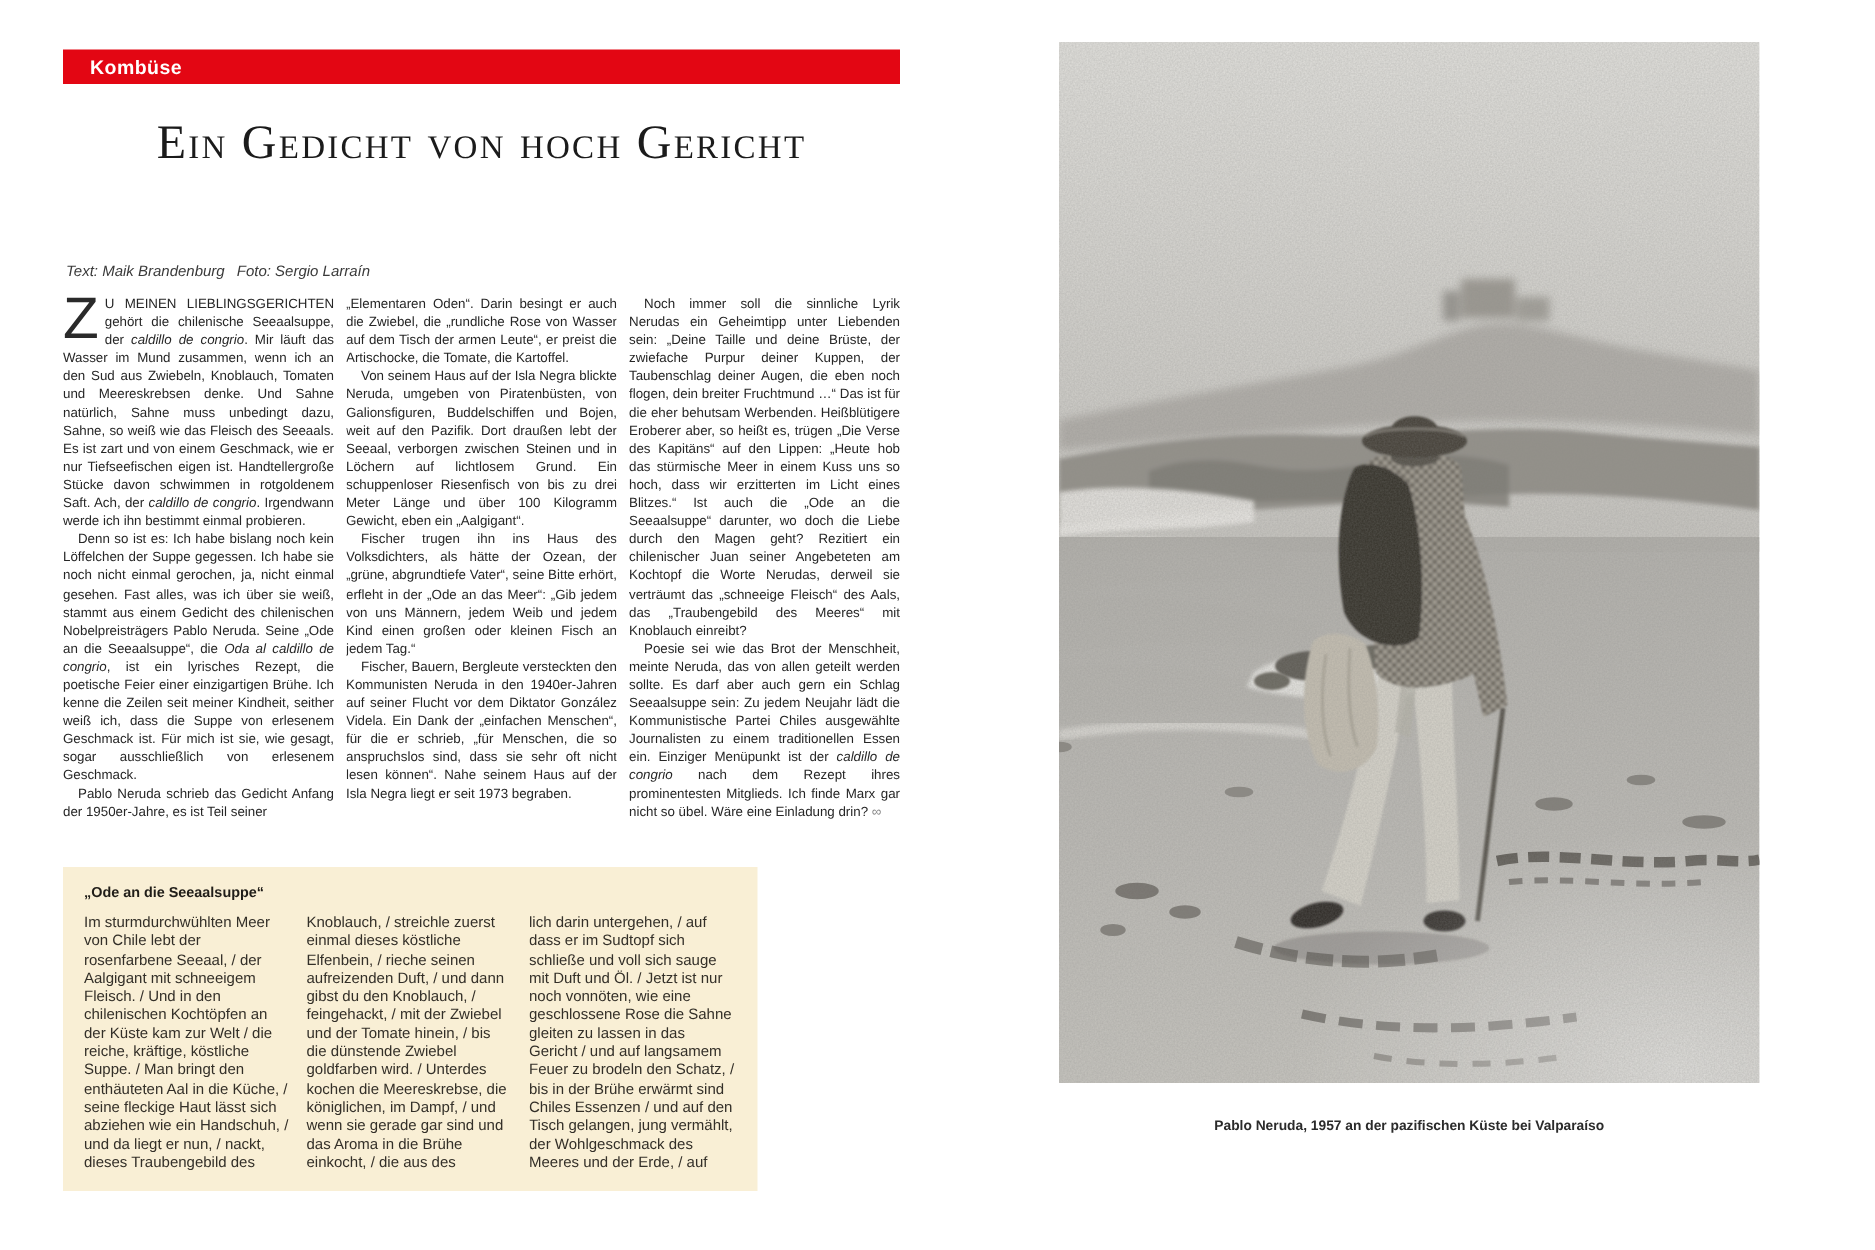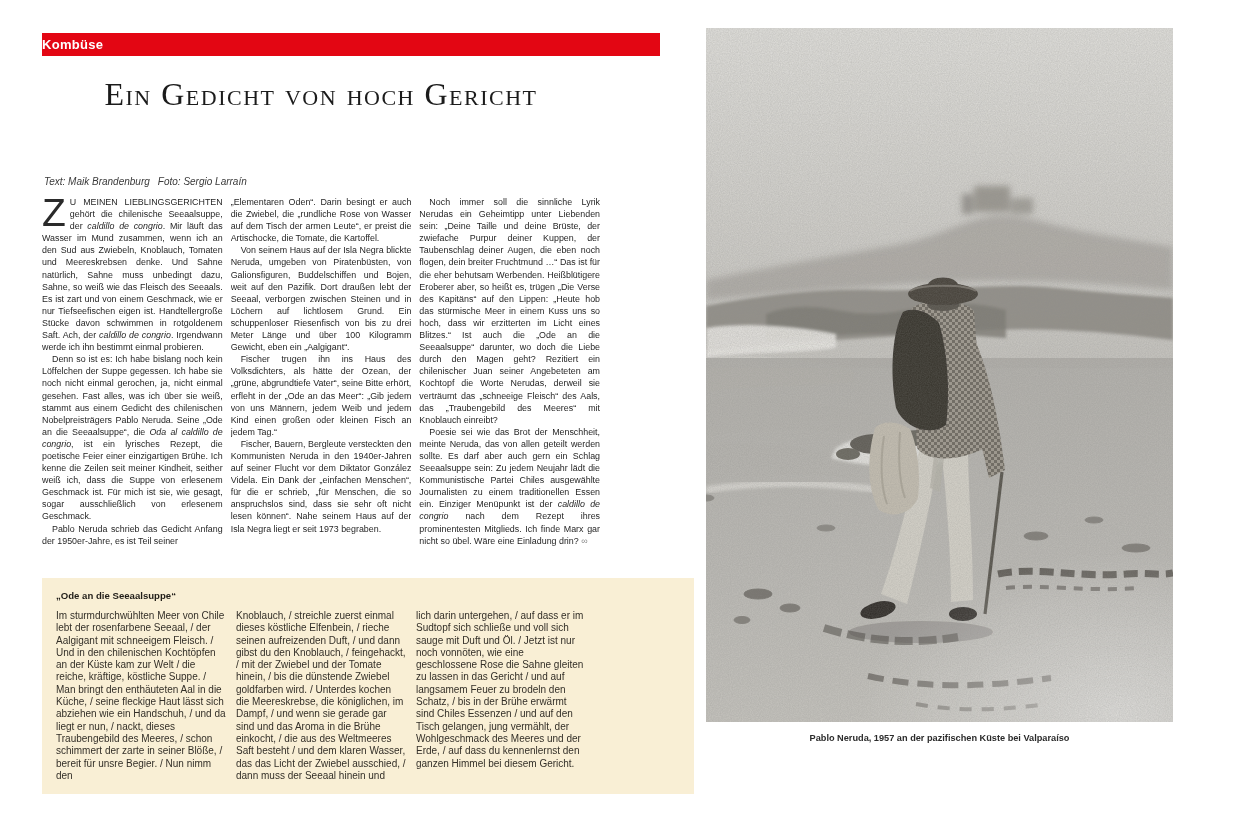--- a/index.html
+++ b/index.html
@@ -1,52 +1,52 @@
 <!DOCTYPE html>
 <html><head>
 <meta charset="utf-8">
 <style>
   html,body{margin:0;padding:0;background:#ffffff;}
   body{width:1250px;height:833px;position:relative;font-family:"Liberation Sans",sans-serif;color:#262626;}
   .spread{position:absolute;inset:0;background:#ffffff;overflow:hidden;}
 
   
   .page-left{position:absolute;left:42px;top:0;width:558px;height:833px;}
-  .kicker-bar{position:absolute;left:0;top:33px;width:618px;height:23px;background:var(--red);
-    display:flex;align-items:center;box-sizing:border-box;}
+  .kicker-bar{position:absolute;left:0;top:33px;width:558px;height:23px;background:var(--red);
+    display:flex;align-items:center;padding-left:18px;box-sizing:border-box;}
   .kicker-bar span{color:#ffffff;font-weight:bold;font-size:13px;letter-spacing:.3px;}
   .title{position:absolute;left:0;top:76px;width:558px;margin:0;text-align:center;
     font-family:"Liberation Serif",serif;font-weight:500;font-variant:small-caps;
     font-size:32px;letter-spacing:1.5px;color:#1b1b1b;}
   .subtitle{position:absolute;left:14px;top:124px;width:530px;margin:0;text-align:center;
     font-size:12.5px;line-height:17px;font-weight:bold;color:#2d2a28;}
   .byline{position:absolute;left:2px;top:176px;margin:0;font-style:italic;font-size:10px;color:#3a3a3a;display:flex;gap:8px;}
 
   .columns{position:absolute;left:0;top:196px;width:558px;height:380px;display:flex;gap:8px;overflow:hidden;}
   .col{width:183px;overflow:hidden;font-size:8.9px;line-height:12.1px;text-align:justify;hyphens:manual;}
   .col p{margin:0;}
   .col p.ind{text-indent:10px;}
   .col i{font-style:italic;margin-top:22px;}
   .dropcap{float:left;font-size:39px;line-height:30px;padding:2px 4px 0 0;color:#2a2a2a;font-weight:400;}
   .endmark{color:#8a8a8a;font-size:9px;letter-spacing:-1px;}
 
-  .poem-box{position:absolute;left:0;top:578px;width:652px;height:216px;background:var(--cream);
+  .poem-box{position:absolute;left:0;top:578px;width:463px;height:216px;background:var(--cream);
     box-sizing:border-box;padding:12px 14px 10px 14px;}
   .poem-title{margin:0 0 9px 0;font-size:9.6px;font-weight:bold;color:#201d18;}
   .poem-cols{display:flex;gap:10px;height:172px;overflow:hidden;}
   .poem-col{width:170px;font-size:10px;line-height:12.3px;color:#332f28;overflow:hidden;}
 
   .footer-left{position:absolute;left:0;top:799px;width:558px;display:flex;justify-content:space-between;
     font-size:8.6px;color:#4a4a4a;}
 
   
   .page-right{position:absolute;left:706px;top:0;width:512px;height:833px;}
   .photo-fig{margin:0;position:absolute;left:0;top:28px;width:467px;}
   .photo-frame{width:467px;height:694px;display:block;}
-  .photo-caption{margin-top:11px;text-align:center;font-size:9.2px;font-weight:bold;color:#2b2b2b;}
+  .photo-caption{margin-top:23px;text-align:center;font-size:9.2px;font-weight:bold;color:#2b2b2b;}
 </style>
 </head>
 <body style="--red: #e30613; --cream: #f9efd5;">
 
 <div class="spread">
 
   <div class="page-left">
     <div class="kicker-bar">
       <span>Kombüse</span>
     </div>

